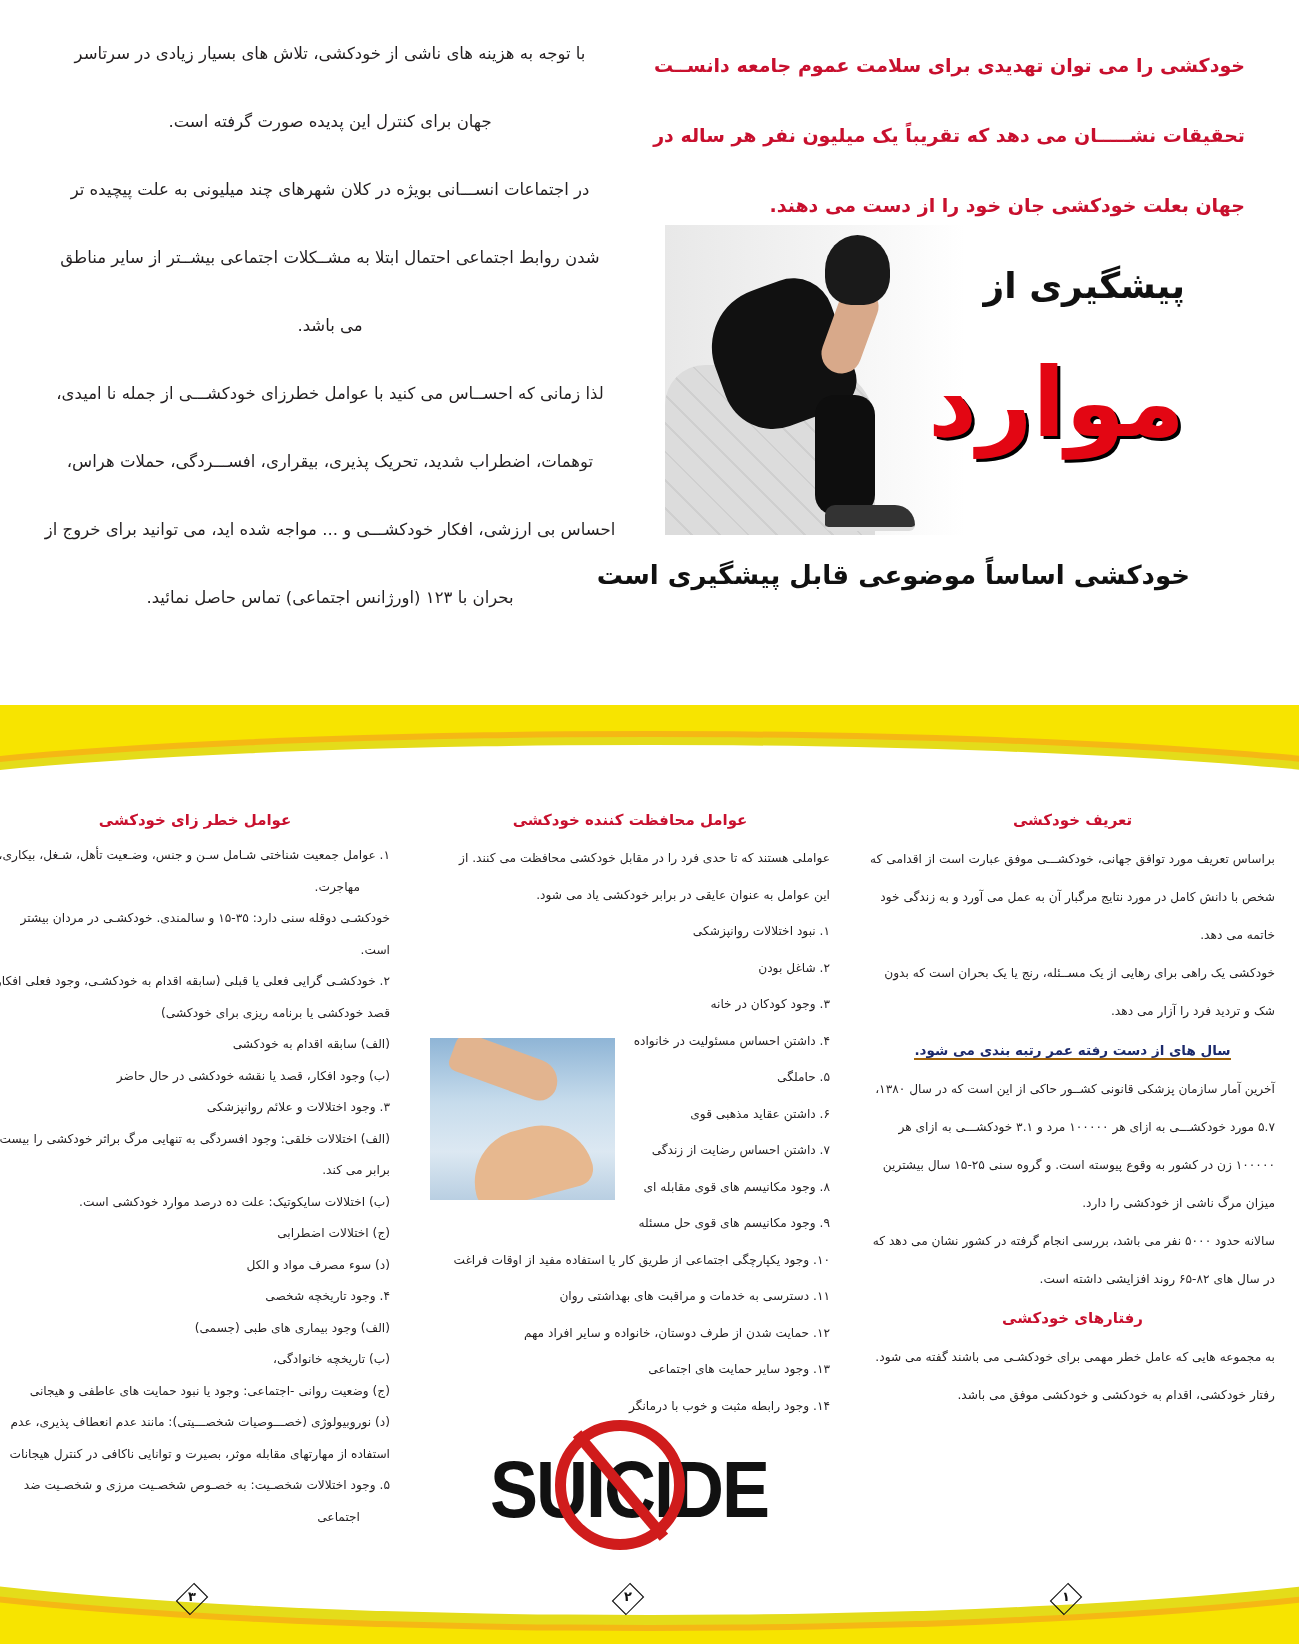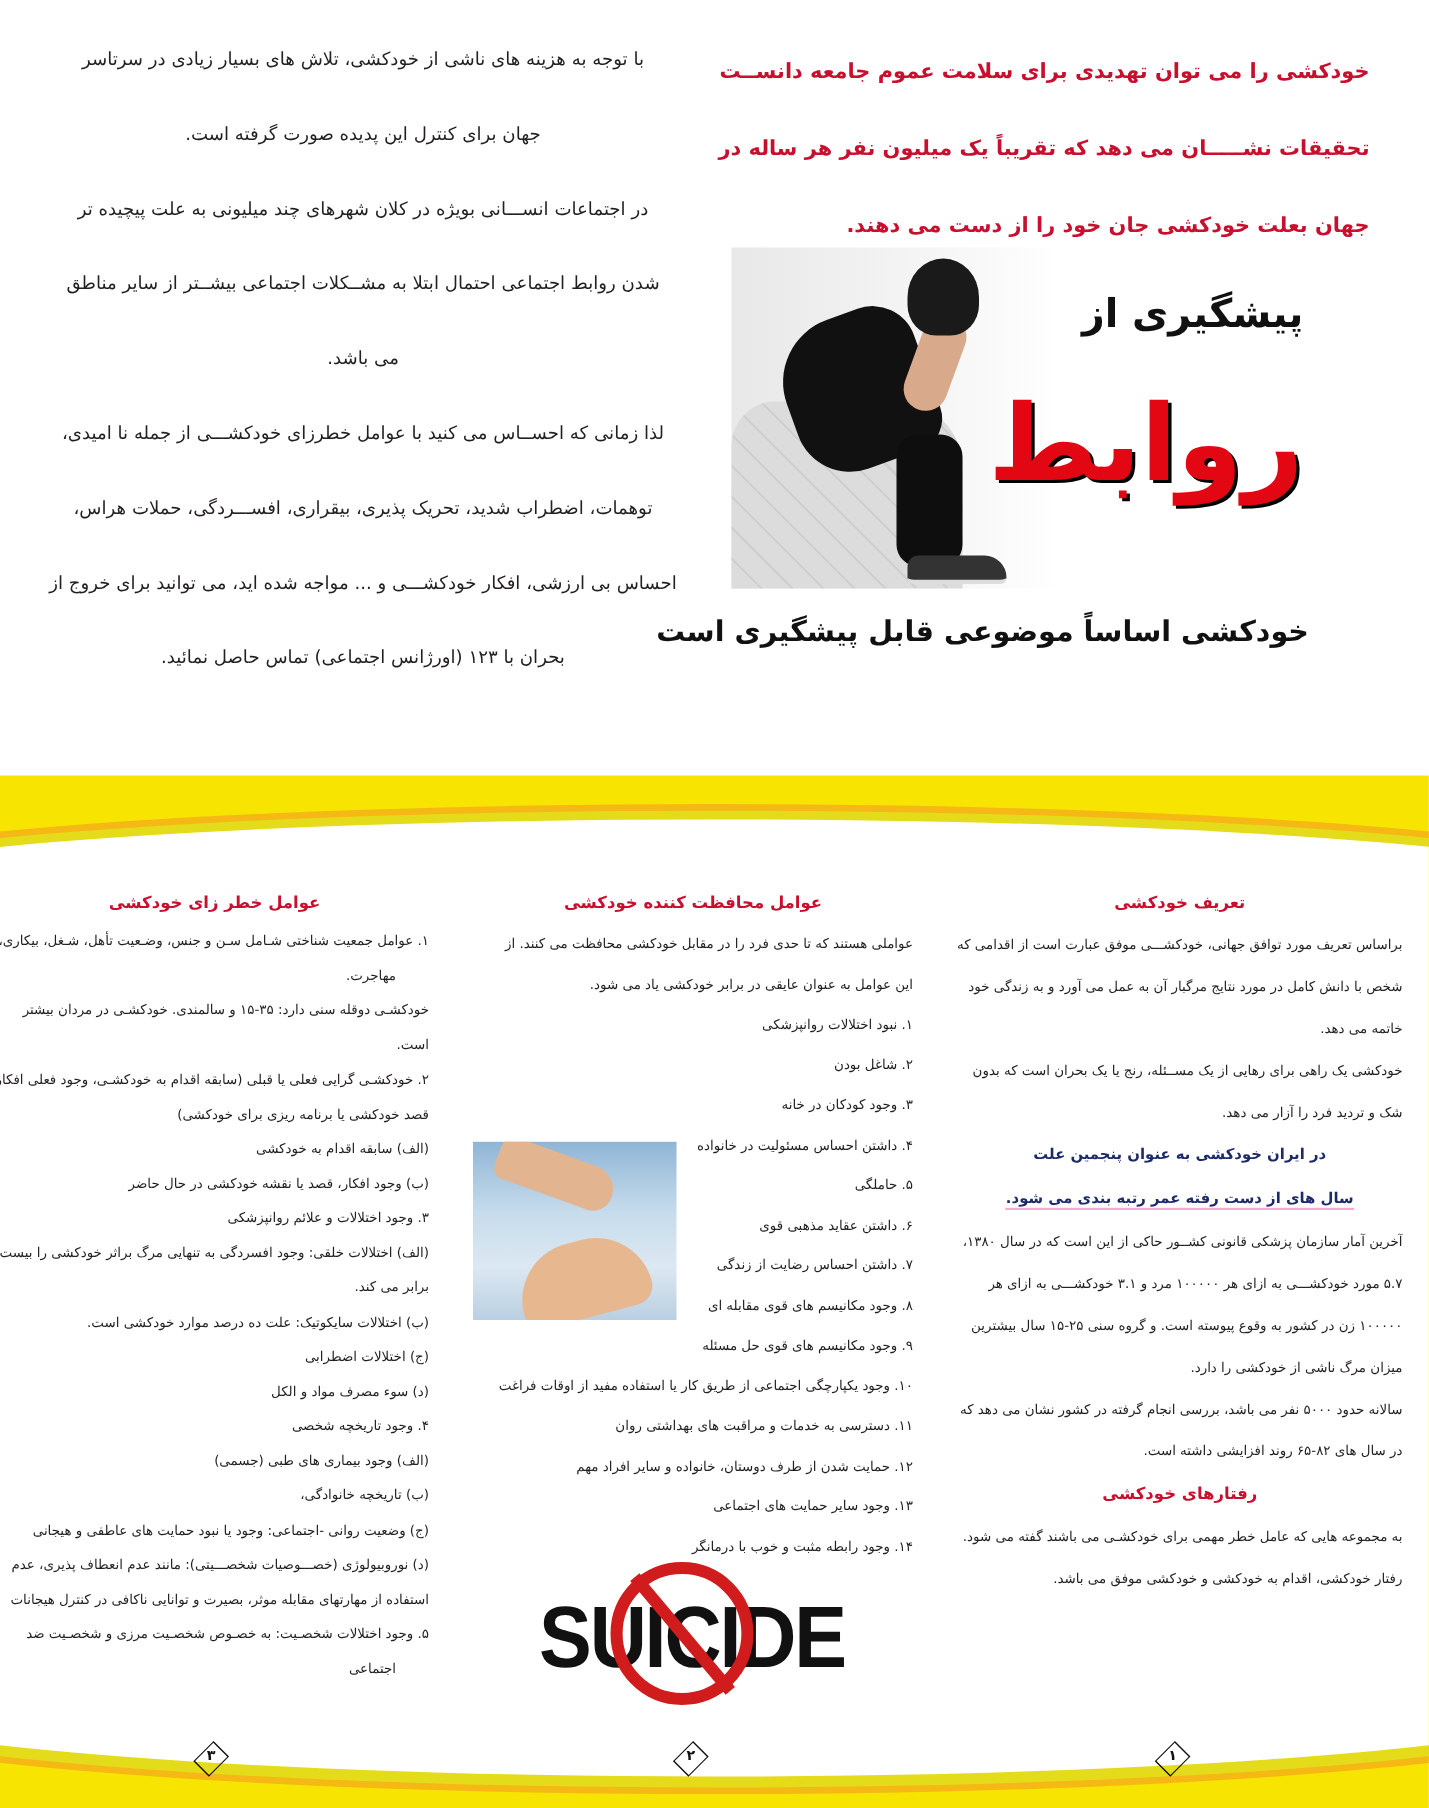--- a/index.html
+++ b/index.html
@@ -27,21 +27,21 @@
   
   #bottom { left:0; top:705px; width:1299px; height:939px; background:#f7e400; overflow:hidden; }
   #bottom-white { position:absolute; left:-200px; top:40px; width:1700px; height:870px; background:#fff; border-radius:50% 50% 50% 50% / 70px 70px 80px 80px; box-shadow:0 -8px 0 #e4dc1a, 0 -14px 0 #f5b814, 0 10px 0 #e4dc1a, 0 16px 0 #f5b814; }
   .col { position:absolute; direction:rtl; text-align:right; }
   .col-title { color:#c8102e; font-weight:bold; font-size:15px; text-align:center; }
   .col p { margin:0; font-size:12.2px; white-space:nowrap; }
   #col1 { left:870px; top:800px; width:405px; }
   #col1 p { line-height:38px; height:38px; }
   #col1 .col-title { height:40px; line-height:40px; }
   .blue-head { color:#1c2a6b; font-weight:bold; font-size:13.5px; text-align:center; line-height:40px; height:40px; }
-  .blue-head.u span { border-bottom:2px solid #f9a8d4;text-align:center; }
+  .blue-head.u span { border-bottom:2px solid #a16207;text-align:center; }
   #col2 { left:430px; top:800px; width:400px; }
   #col2 .col-title { height:40px; line-height:40px; }
   #col2 p { line-height:36.5px; height:36.5px; }
   #col3 { left:-30px; top:800px; width:420px; }
   #col3 .col-title { height:40px; line-height:40px; padding-left:30px; }
   #col3 p { line-height:31.5px; height:31.5px; }
   #hands { left:430px; top:1038px; width:185px; height:162px; background:linear-gradient(180deg,#8fb5d6 0%,#c7dcec 40%,#dce8f2 70%,#b9cfe2 100%); overflow:hidden; }
   .hand-top { position:absolute; left:20px; top:10px; width:110px; height:40px; background:#e2b48f; border-radius:30px 50px 40px 20px; transform:rotate(20deg); }
   .hand-bot { position:absolute; left:40px; top:90px; width:120px; height:70px; background:#e7b88f; border-radius:60px 60px 20px 20px; transform:rotate(-15deg); }
   #nosuicide { left:490px; top:1420px; width:270px; height:120px; }
@@ -76,37 +76,36 @@
 <div id="hero" class="abs">
   <div id="hero-photo">
     <div class="bed"></div>
     <div class="person-body"></div>
     <div class="person-leg"></div>
     <div class="person-arm"></div>
     <div class="person-head"></div>
     <div class="person-shoe"></div>
   </div>
   <div id="hero-title-1" class="rtl">پیشگیری از</div>
-  <div id="hero-title-2" class="rtl">روابط</div>
+  <div id="hero-title-2" class="rtl">موارد</div>
 </div>
 
 <div id="tagline" class="abs rtl">خودکشی اساساً موضوعی قابل پیشگیری است</div>
 
 <div id="bottom" class="abs">
   <div id="bottom-white"></div>
 </div>
 
 <div id="col1" class="col">
   <div class="col-title">تعریف خودکشی</div>
   <p>براساس تعریف مورد توافق جهانی، خودکشـــی موفق عبارت است از اقدامی که</p>
   <p>شخص با دانش کامل در مورد نتایج مرگبار آن به عمل می آورد و به زندگی خود</p>
   <p>خاتمه می دهد.</p>
   <p>خودکشی یک راهی برای رهایی از یک مســئله، رنج یا یک بحران است که بدون</p>
   <p>شک و تردید فرد را آزار می دهد.</p>
-  <div class="blue-head">در ایران خودکشی به عنوان پنجمین علت</div>
   <div class="blue-head u"><span>سال های از دست رفته عمر رتبه بندی می شود.</span></div>
   <p>آخرین آمار سازمان پزشکی قانونی کشــور حاکی از این است که در سال ۱۳۸۰،</p>
   <p>۵.۷ مورد خودکشـــی به ازای هر ۱۰۰۰۰۰ مرد و ۳.۱ خودکشـــی به ازای هر</p>
   <p>۱۰۰۰۰۰ زن در کشور به وقوع پیوسته است. و گروه سنی ۲۵-۱۵ سال بیشترین</p>
   <p>میزان مرگ ناشی از خودکشی را دارد.</p>
   <p>سالانه حدود ۵۰۰۰ نفر می باشد، بررسی انجام گرفته در کشور نشان می دهد که</p>
   <p>در سال های ۸۲-۶۵ روند افزایشی داشته است.</p>
   <div class="col-title">رفتارهای خودکشی</div>
   <p>به مجموعه هایی که عامل خطر مهمی برای خودکشـی می باشند گفته می شود.</p>
   <p>رفتار خودکشی، اقدام به خودکشی و خودکشی موفق می باشد.</p>

